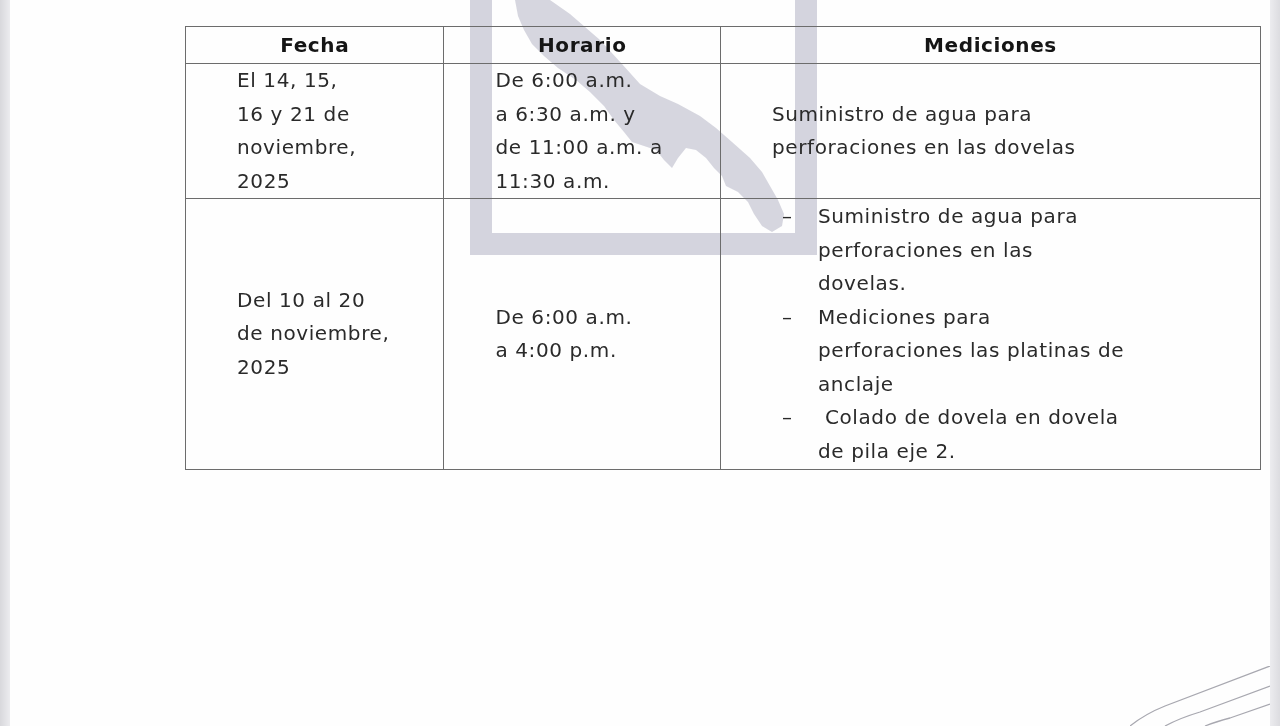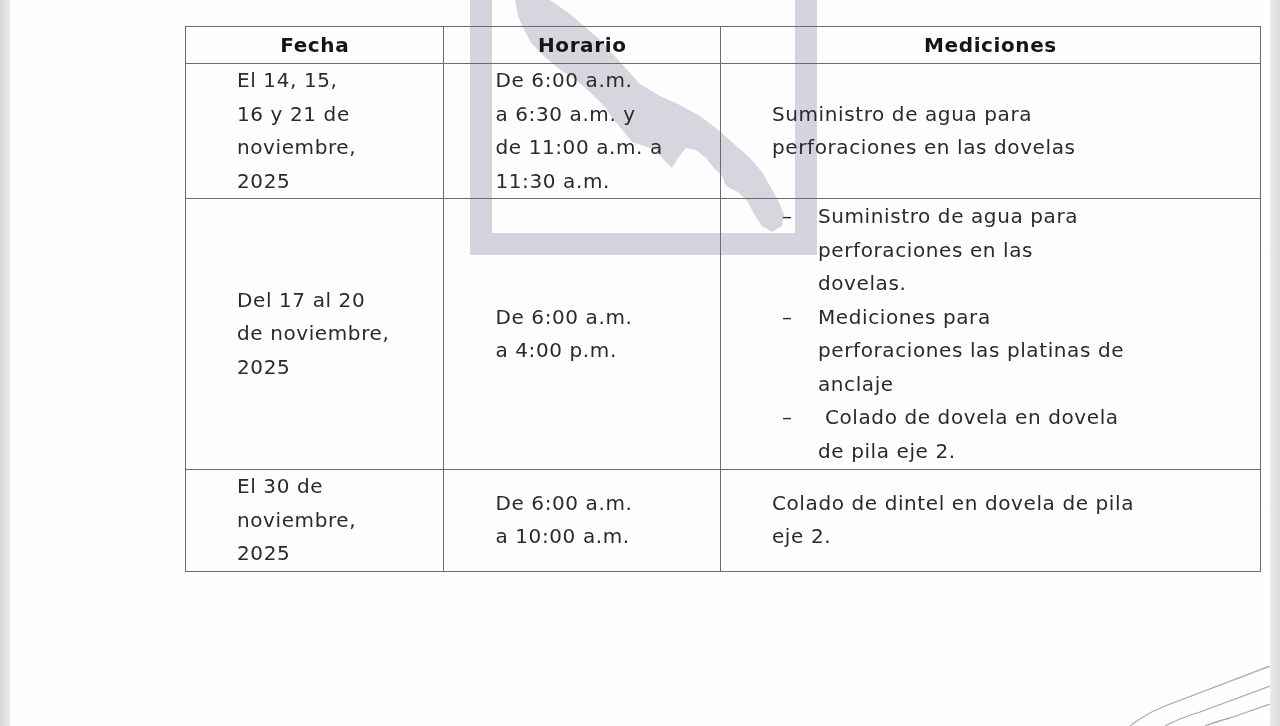--- a/index.html
+++ b/index.html
@@ -140,21 +140,21 @@
           <span>11:30 a.m.</span>
         </td>
         <td class="cell-lines">
           <span>Suministro de agua para</span>
           <span>perforaciones en las dovelas</span>
         </td>
       </tr>
 
       <tr class="row-2">
         <td class="cell-lines">
-          <span>Del 17 al 20</span>
+          <span>Del 10 al 20</span>
           <span>de noviembre,</span>
           <span>2025</span>
         </td>
         <td class="cell-lines">
           <span>De 6:00 a.m.</span>
           <span>a 4:00 p.m.</span>
         </td>
         <td>
           <ul class="activity-list">
             <li>
@@ -178,35 +178,20 @@
               <div class="item-text">
                 <span style="white-space:pre;"> Colado de dovela en dovela</span>
                 <span>de pila eje 2.</span>
               </div>
             </li>
           </ul>
         </td>
       </tr>
 
 
-      <tr class="row-4">
-        <td class="cell-lines">
-          <span>El 30 de</span>
-          <span>noviembre,</span>
-          <span>2025</span>
-        </td>
-        <td class="cell-lines">
-          <span>De 6:00 a.m.</span>
-          <span>a 10:00 a.m.</span>
-        </td>
-        <td class="cell-lines">
-          <span>Colado de dintel en dovela de pila</span>
-          <span>eje 2.</span>
-        </td>
-      </tr>
     </tbody>
   </table>
 
   <svg class="decor-lines" viewBox="0 0 140 60">
     <g fill="none" stroke="#a8a8b0" stroke-width="1.3">
       <path d="M0 60 Q15 48 35 40 L140 0"></path>
       <path d="M35 60 Q50 52 70 46 L140 20"></path>
       <path d="M75 60 Q85 56 100 52 L140 38"></path>
     </g>
   </svg>

